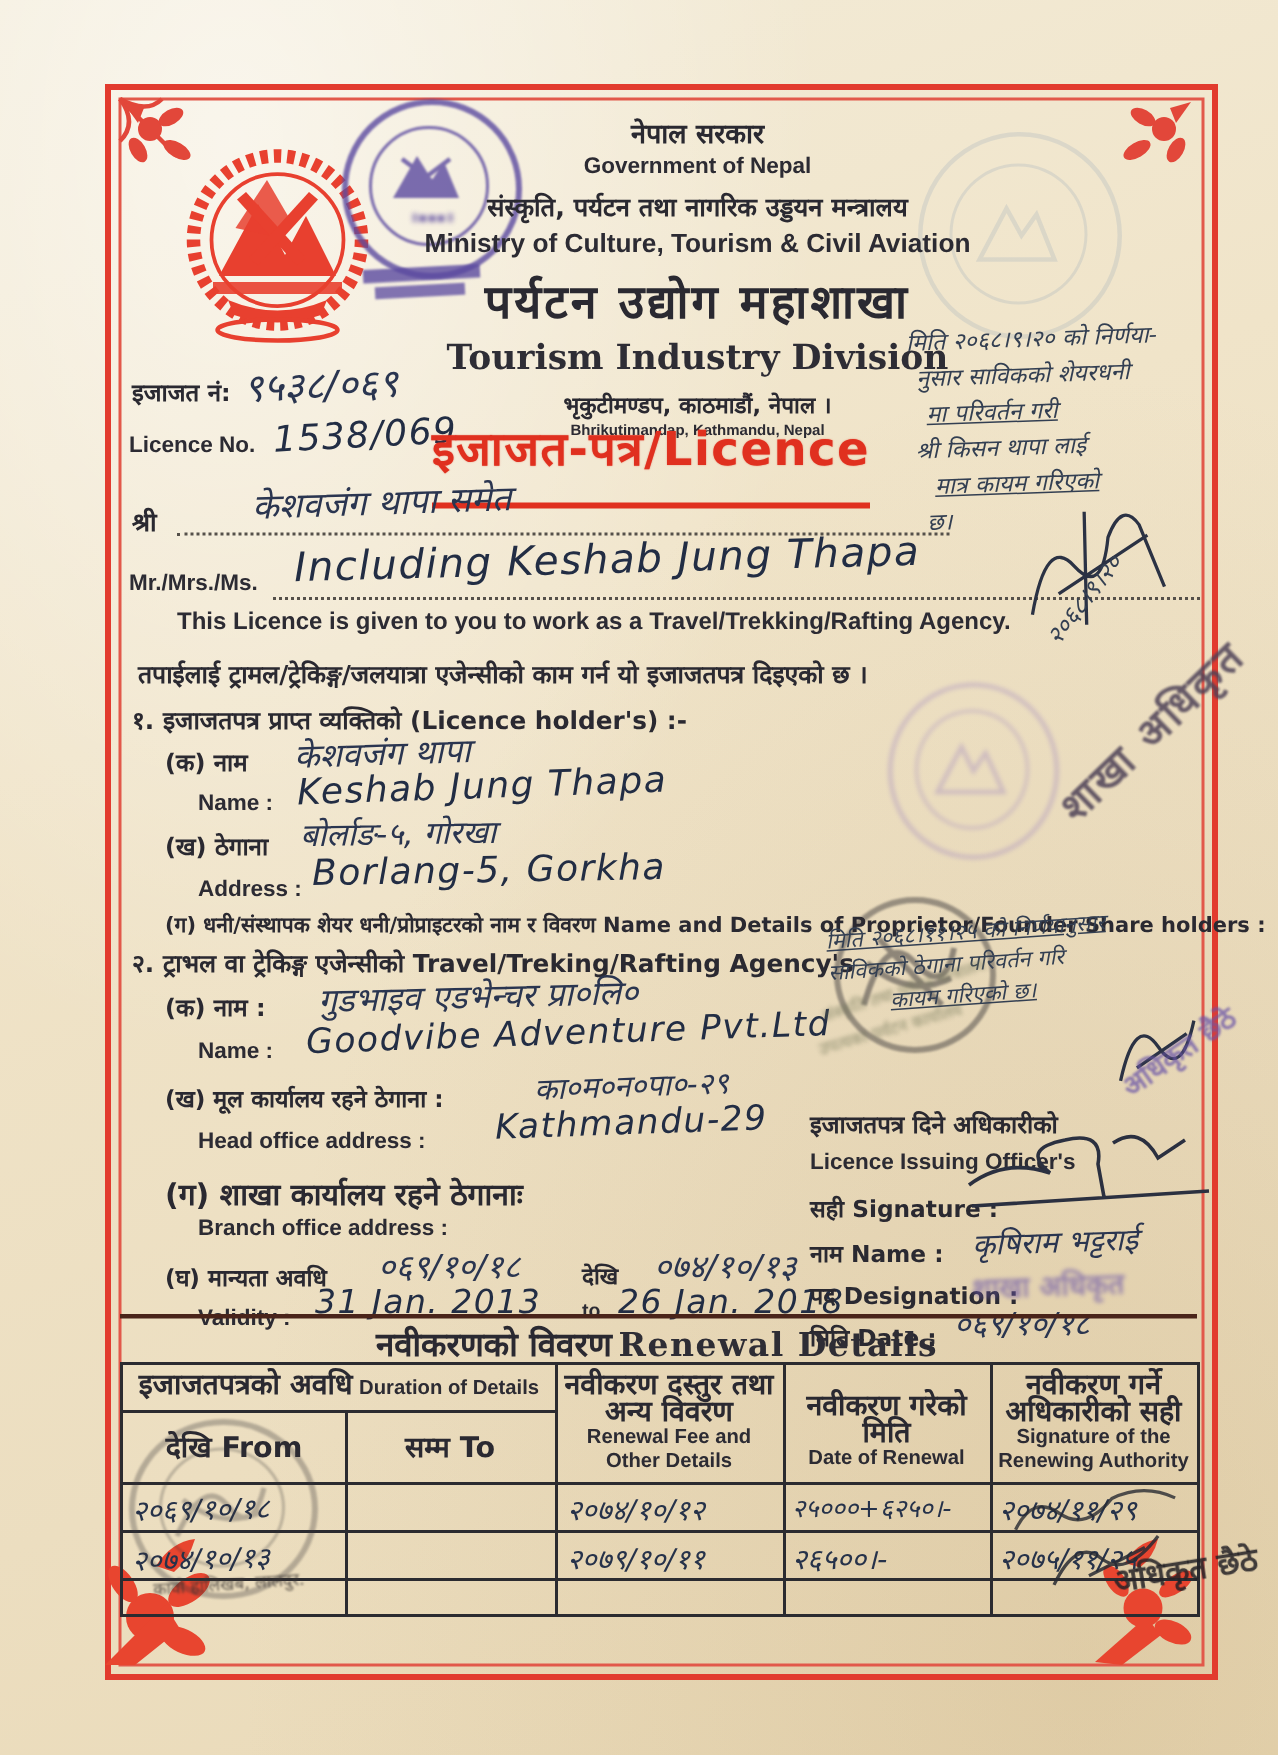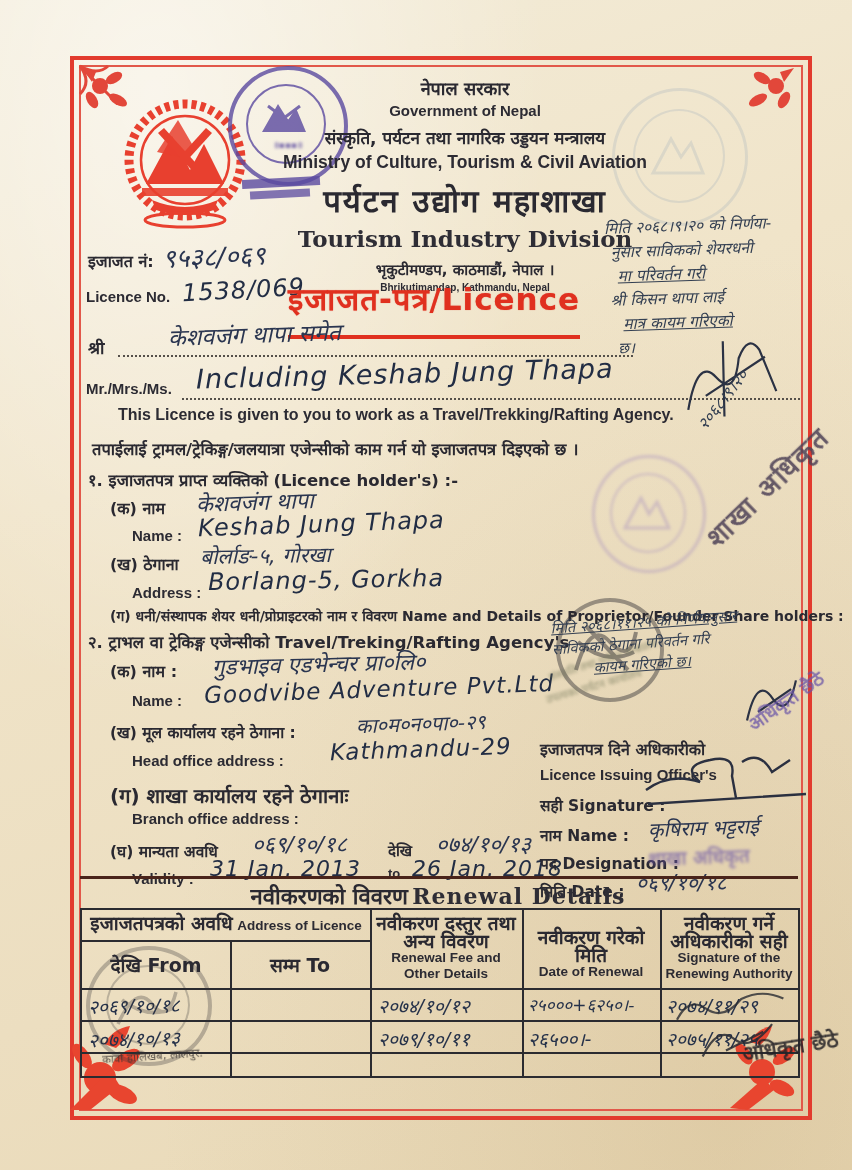--- a/index.html
+++ b/index.html
@@ -256,21 +256,21 @@
     <div class="cell" style="left:440px;top:0;width:0;height:166px;border-width:0 0 0 2.5px;"></div>
     <div class="cell" style="left:578px;top:0;width:0;height:166px;border-width:0 0 0 2.5px;"></div>
 
     <div class="cell" style="left:0;top:30px;width:288px;height:0;border-width:2px 0 0 0;"></div>
     <div class="cell" style="left:0;top:78px;width:716px;height:0;border-width:2.5px 0 0 0;"></div>
     <div class="cell" style="left:0;top:110px;width:716px;height:0;border-width:2px 0 0 0;"></div>
     <div class="cell" style="left:0;top:142px;width:716px;height:0;border-width:2px 0 0 0;"></div>
 
     <div class="abs center" style="left:0;top:4px;width:288px;">
       <span class="th-np">इजाजतपत्रको अवधि</span>
-      <span class="th-en">Address of Licence</span>
+      <span class="th-en">Duration of Details</span>
     </div>
     <div class="abs center th-np" style="left:0;top:46px;width:148px;">देखि From</div>
     <div class="abs center th-np" style="left:148px;top:46px;width:140px;">सम्म To</div>
 
     <div class="abs center" style="left:288px;top:4px;width:152px;">
       <div class="th-np">नवीकरण दस्तुर तथा</div>
       <div class="th-np">अन्य विवरण</div>
       <div class="th-en">Renewal Fee and</div>
       <div class="th-en">Other Details</div>
     </div>

